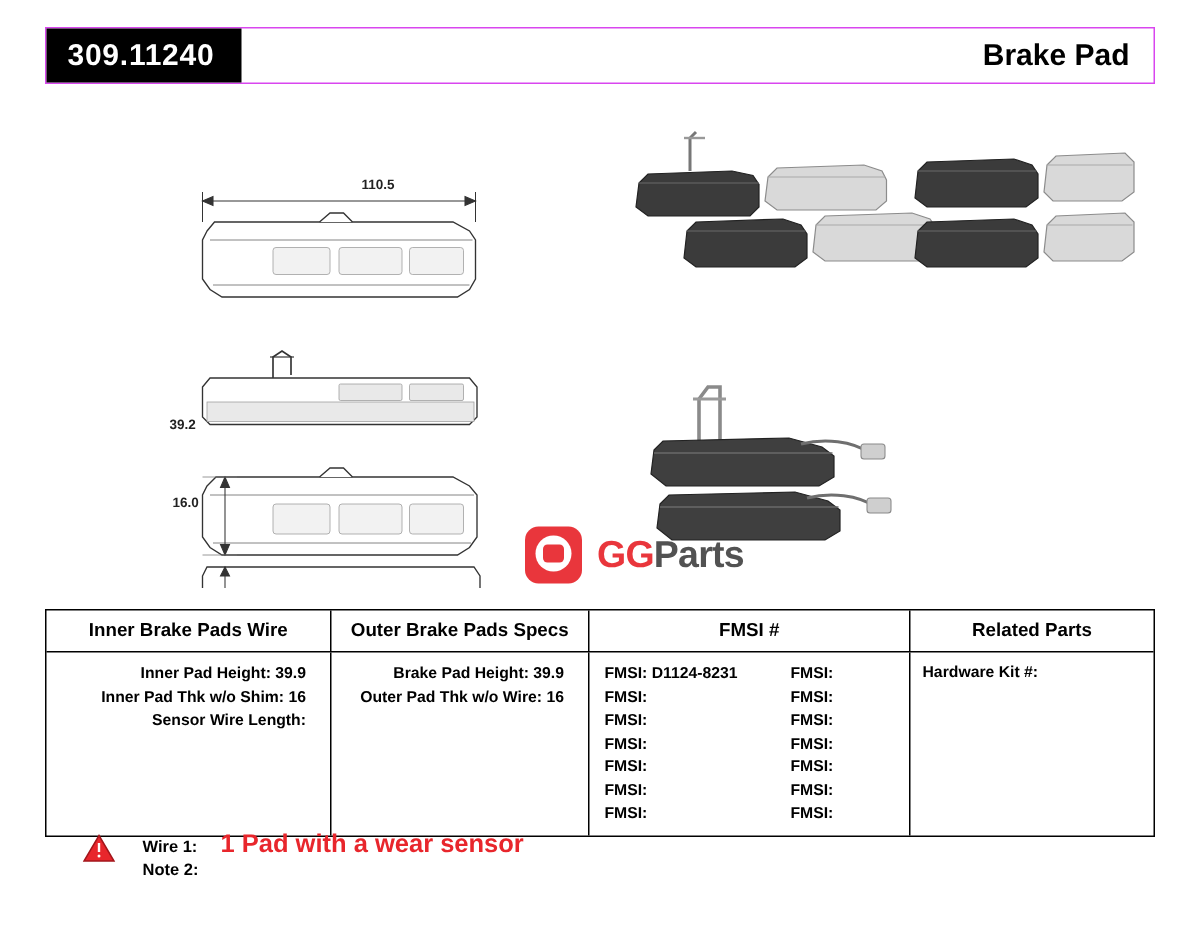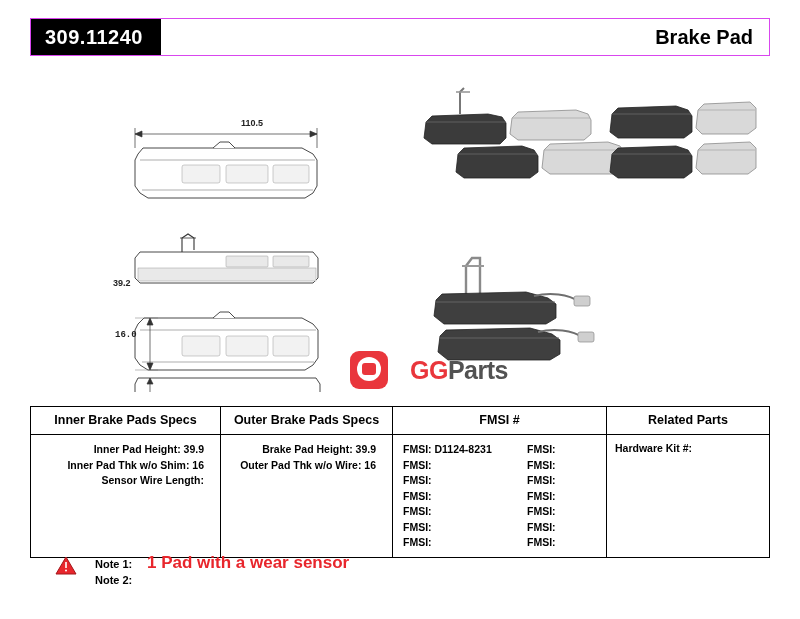--- a/index.html
+++ b/index.html
@@ -83,21 +83,21 @@
 
   
   .watermark {
     position: absolute;
     left: 320px;
     top: 286px;
     width: 160px;
     height: 44px;
     display: flex;
     align-items: center;
-    gap: 22px;
+    gap: 10px;
     opacity: 0.92;
     pointer-events: none;
   }
   .wm-badge {
     width: 38px;
     height: 38px;
     border-radius: 9px;
     background: #e8262c;
     position: relative;
     box-shadow: 0 0 0 2px #ffffff;
@@ -299,21 +299,21 @@
         <g stroke="#333" stroke-width="0.7" fill="none">
           <line x1="120" y1="316" x2="120" y2="337"></line>
           <path d="M120,316 L117,322 L123,322 Z" fill="#333"></path>
           <path d="M120,337 L117,331 L123,331 Z" fill="#333"></path>
         </g>
       </g>
     </svg>
 
     <div class="dim-label" style="left:211px; top:56px;">110.5</div>
     <div class="dim-label" style="left:83px; top:216px;">39.2</div>
-    <div class="dim-label" style="left:85px; top:268px;font-family:Liberation Mono, monospace;">16.0</div>
+    <div class="dim-label" style="left:85px; top:268px;">16.0</div>
 
     <svg class="photo" style="left:368px; top:24px;" width="360" height="130" viewBox="0 0 360 130">
 
       <g>
 
         <path d="M28,36 L34,30 L90,28 L104,31 L108,37 L108,52 L102,58 L34,58 L26,52 Z" fill="#3b3b3b" stroke="#222" stroke-width="0.8"></path>
         <path d="M28,36 L108,36" stroke="#6a6a6a" stroke-width="0.8"></path>
         <path d="M62,28 L62,6 L66,2" fill="none" stroke="#777" stroke-width="2"></path>
         <path d="M58,6 L72,6" stroke="#999" stroke-width="1.6"></path>
 
@@ -358,21 +358,21 @@
 
     <div class="watermark">
       <div class="wm-badge"></div>
       <div class="wm-text"><span class="g">GG</span><span>Parts</span></div>
     </div>
   </div>
 
   <div class="spec-table">
 
     <div class="spec-head">
-      <div class="cell c1">Inner Brake Pads Specs</div>
+      <div class="cell c1">Inner Brake Pads Wire</div>
       <div class="cell c2">Outer Brake Pads Specs</div>
       <div class="cell c3">FMSI #</div>
       <div class="cell c4">Related Parts</div>
     </div>
 
     <div class="spec-body">
 
       <div class="col c1">
         <div class="kv right">
           <span>Inner Pad Height:</span>
@@ -481,21 +481,21 @@
     </div>
   </div>
 
   <div class="notes">
     <svg class="warn-icon" viewBox="0 0 22 19">
       <path d="M11,1 L21,18 L1,18 Z" fill="#e8262c" stroke="#a3161b" stroke-width="1"></path>
       <path d="M11,6 L11,12" stroke="#ffffff" stroke-width="1.6"></path>
       <circle cx="11" cy="14.6" r="1" fill="#ffffff"></circle>
     </svg>
     <div class="note-row">
-      <div class="note-label">Note 1:</div>
+      <div class="note-label">Wire 1:</div>
       <div class="note-value">1 Pad with a wear sensor</div>
     </div>
     <div class="note-row">
       <div class="note-label">Note 2:</div>
       <div class="note-value"></div>
     </div>
   </div>
 
 </div>
 

